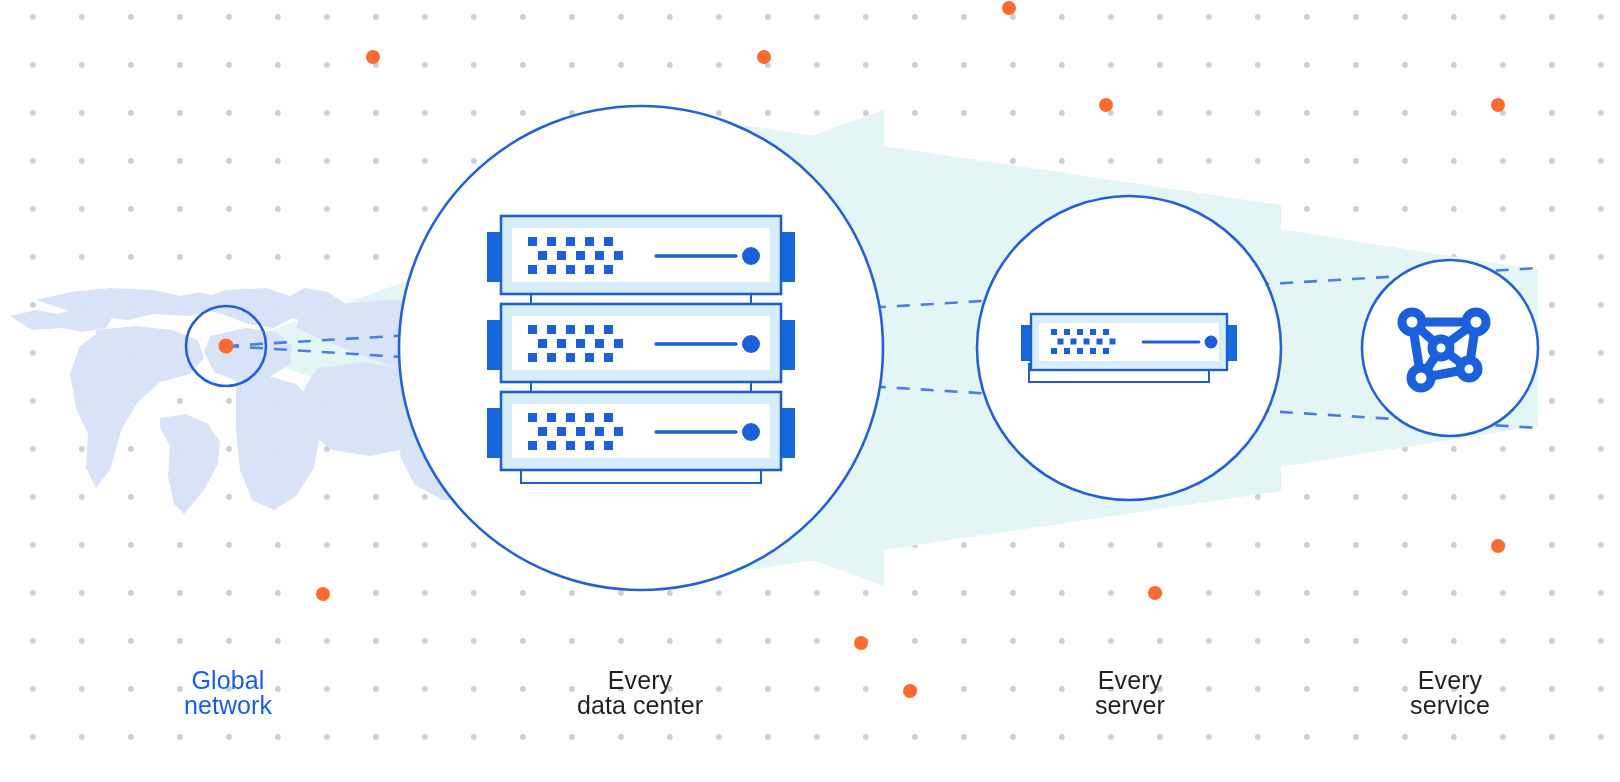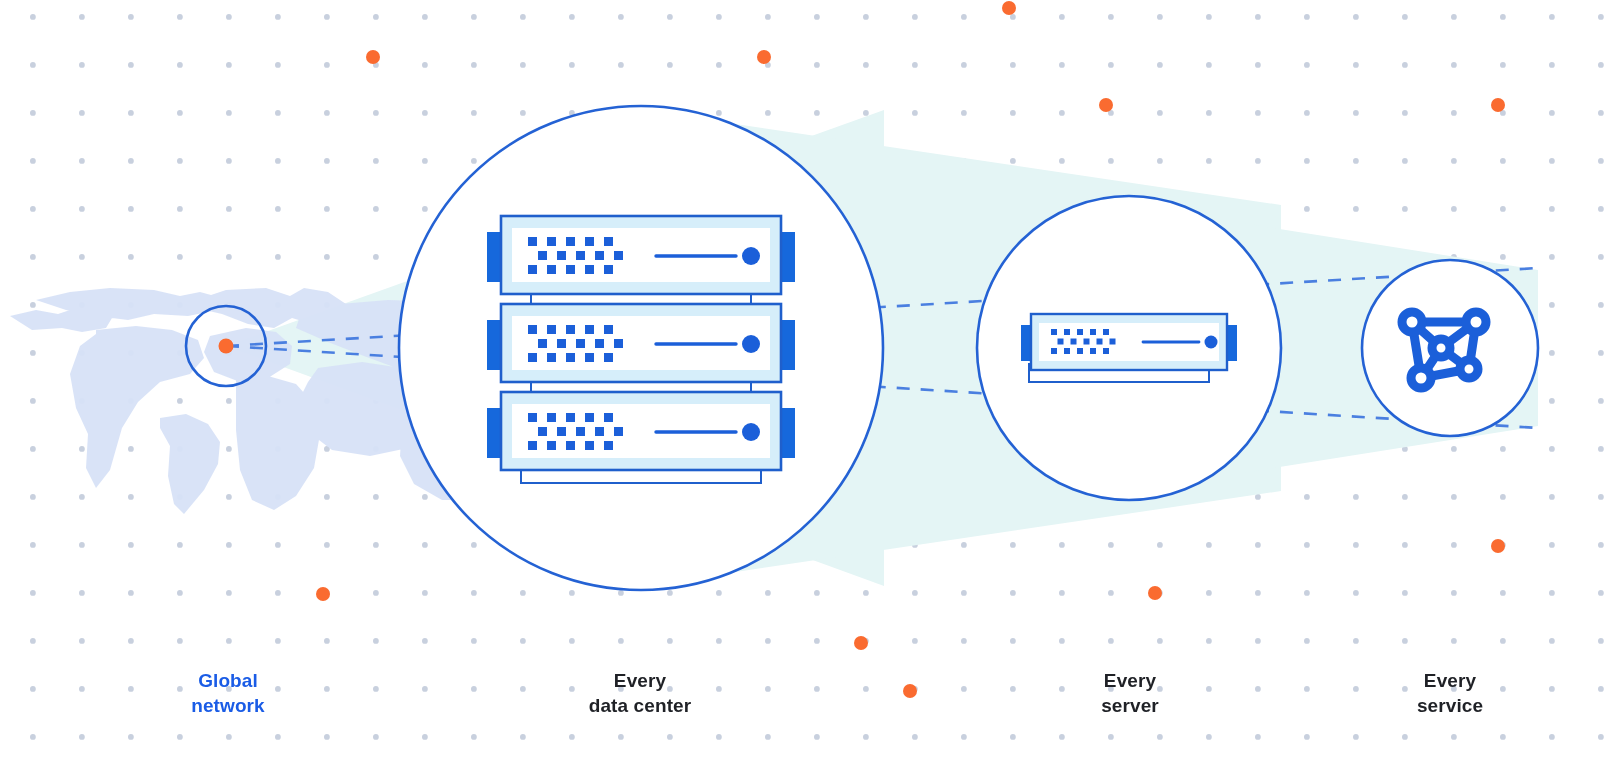--- a/index.html
+++ b/index.html
@@ -17,23 +17,23 @@
   #scene{
     position:absolute;
     inset:0;
     width:1620px;
     height:782px;
     display:block;
   }
   .label{
     position:absolute;
     text-align:center;
-    font-size:19px;
+    font-size:25px;
     line-height:25px;
-    font-weight:700;
+    font-weight:400;
     letter-spacing:.1px;
     white-space:pre;
     user-select:none;
   }
   .label.dark{color:#1f2126;}
   .label.accent{color:#1a5ce6;}
   #lbl-global{left:128px;  top:668px; width:200px;}
   #lbl-dc{    left:540px;  top:668px; width:200px;}
   #lbl-server{left:1030px; top:668px; width:200px;}
   #lbl-service{left:1350px;top:668px; width:200px;}

